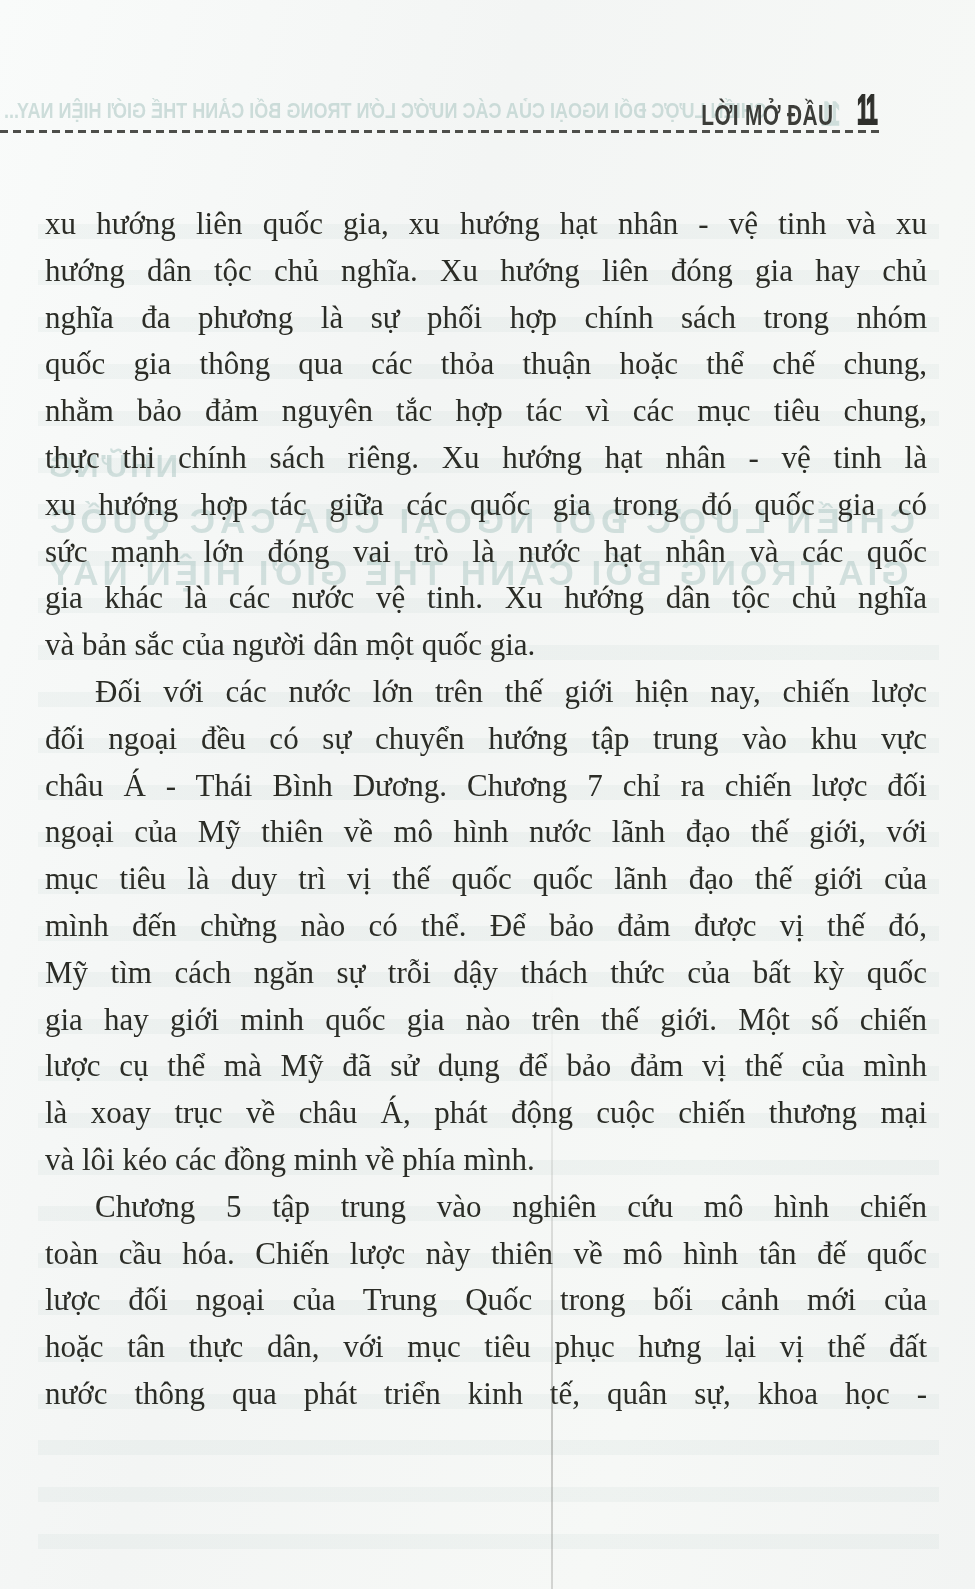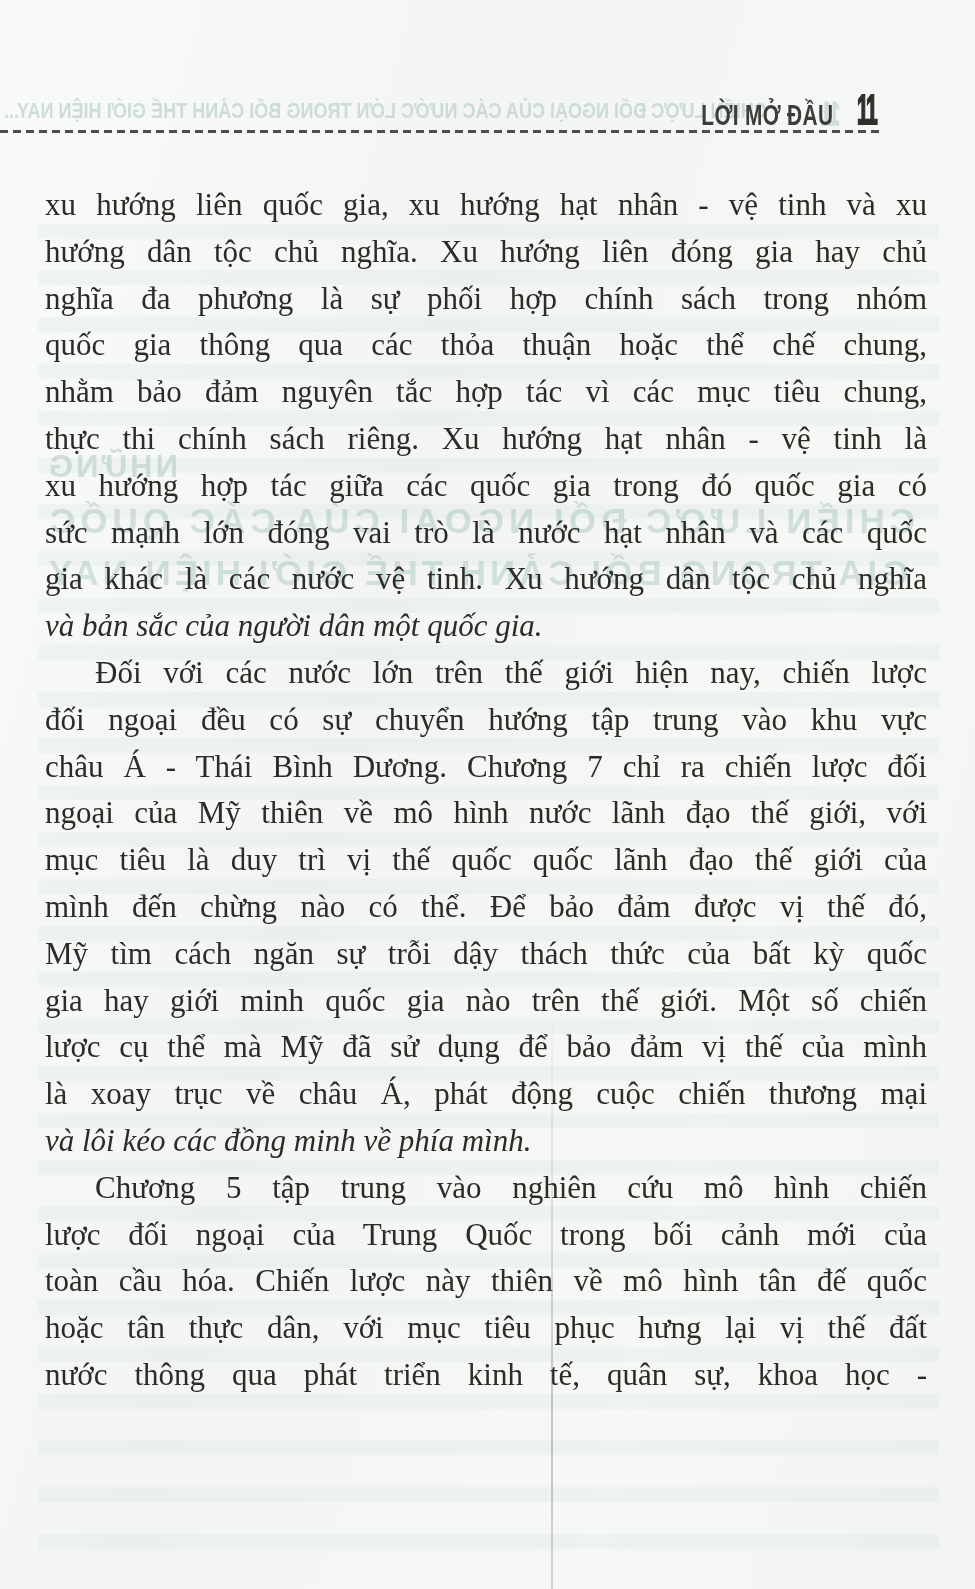--- a/index.html
+++ b/index.html
@@ -57,30 +57,30 @@
   .ghost-t2{top:553px;left:45px;font-size:35px;letter-spacing:4px;opacity:.48;transform:scaleX(-1);transform-origin:50% 50%;}
   .texture{
     position:absolute;left:38px;right:36px;top:196px;bottom:40px;z-index:1;
     background:repeating-linear-gradient(0deg,
       rgba(165,190,186,.10) 0 15px,
       rgba(165,190,186,0) 15px 46.8px);
     pointer-events:none;
   }
   
   .body{
-    position:absolute;left:45px;top:182px;width:882px;z-index:3;
+    position:absolute;left:45px;top:201px;width:882px;z-index:3;
     color:var(--ink,#2b2c26);
     font-size:31px;line-height:46.8px;
   }
   .line{
     height:46.8px;
     text-align:justify;
     text-align-last:justify;
   }
-  .line.end{text-align-last:left;font-style:italic;}
+  .line.end{text-align-last:left;}
   .line.indent{padding-left:50px;font-family:Liberation Serif, serif;}
   
   .crease{
     position:absolute;left:551px;top:985px;bottom:0;width:2px;z-index:5;
     background:linear-gradient(180deg,
       rgba(100,100,95,0) 0%,
       rgba(100,100,95,.16) 35%,
       rgba(100,100,95,.34) 72%,
       rgba(100,100,95,.24) 100%);
     pointer-events:none;
@@ -118,20 +118,20 @@
       <div class="line">châu Á - Thái Bình Dương. Chương 7 chỉ ra chiến lược đối</div>
       <div class="line">ngoại của Mỹ thiên về mô hình nước lãnh đạo thế giới, với</div>
       <div class="line">mục tiêu là duy trì vị thế quốc quốc lãnh đạo thế giới của</div>
       <div class="line">mình đến chừng nào có thể. Để bảo đảm được vị thế đó,</div>
       <div class="line">Mỹ tìm cách ngăn sự trỗi dậy thách thức của bất kỳ quốc</div>
       <div class="line">gia hay giới minh quốc gia nào trên thế giới. Một số chiến</div>
       <div class="line">lược cụ thể mà Mỹ đã sử dụng để bảo đảm vị thế của mình</div>
       <div class="line">là xoay trục về châu Á, phát động cuộc chiến thương mại</div>
       <div class="line end">và lôi kéo các đồng minh về phía mình.</div>
       <div class="line indent">Chương 5 tập trung vào nghiên cứu mô hình chiến</div>
+      <div class="line">toàn cầu hóa. Chiến lược này thiên về mô hình tân đế quốc</div>
       <div class="line">lược đối ngoại của Trung Quốc trong bối cảnh mới của</div>
-      <div class="line">toàn cầu hóa. Chiến lược này thiên về mô hình tân đế quốc</div>
       <div class="line">hoặc tân thực dân, với mục tiêu phục hưng lại vị thế đất</div>
       <div class="line">nước thông qua phát triển kinh tế, quân sự, khoa học -</div>
     </main>
 
   <div class="crease"></div>
 </div>
 
 </body></html>

